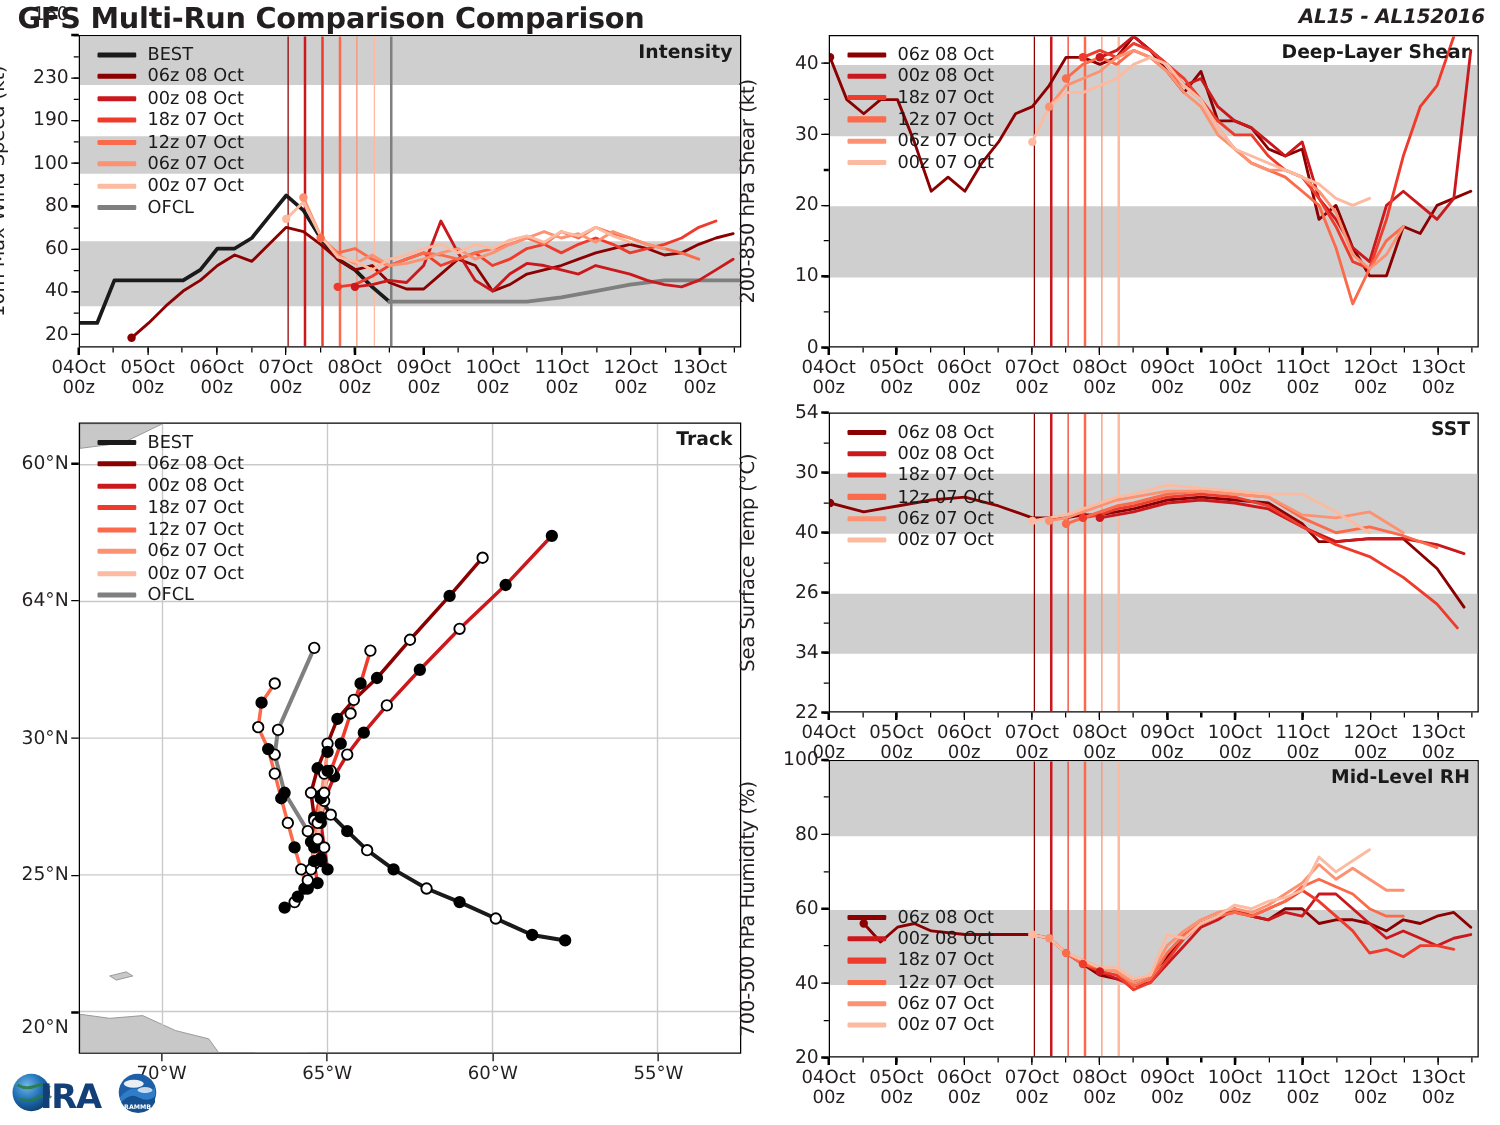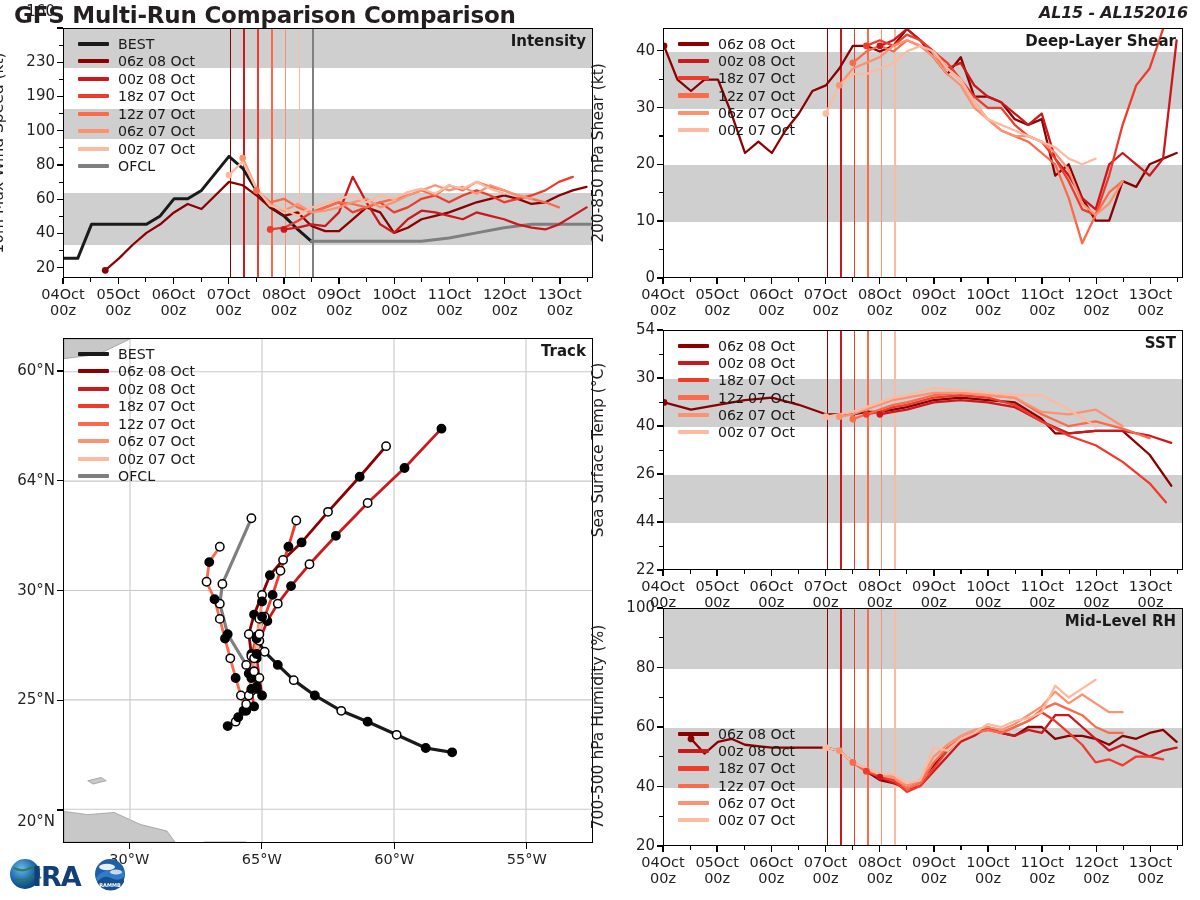--- a/index.html
+++ b/index.html
@@ -521,21 +521,21 @@
     <div class="tickmark" style="left:987.5px;top:278px;width:1.1px;height:4px;"></div>
     <div class="tickmark" style="left:1014.5833333333334px;top:278px;width:1.1px;height:4px;"></div>
     <div class="tickmark" style="left:1041.6666666666667px;top:278px;width:1.1px;height:4px;"></div>
     <div class="tickmark" style="left:1068.75px;top:278px;width:1.1px;height:4px;"></div>
     <div class="tickmark" style="left:1095.8333333333335px;top:278px;width:1.1px;height:4px;"></div>
     <div class="tickmark" style="left:1122.9166666666667px;top:278px;width:1.1px;height:4px;"></div>
     <div class="tickmark" style="left:1150px;top:278px;width:1.1px;height:4px;"></div>
     <div class="tickmark" style="left:1177.0833333333335px;top:278px;width:1.1px;height:4px;"></div>
     <div class="ytick" style="left:609px;top:560px;width:46px;">22</div>
     <div class="tickmark" style="left:657px;top:569.3px;width:6px;height:1.4px;"></div>
-    <div class="ytick" style="left:609px;top:512px;width:46px;">44</div>
+    <div class="ytick" style="left:609px;top:512px;width:46px;">34</div>
     <div class="tickmark" style="left:657px;top:521.3px;width:6px;height:1.4px;"></div>
     <div class="ytick" style="left:609px;top:464px;width:46px;">26</div>
     <div class="tickmark" style="left:657px;top:473.3px;width:6px;height:1.4px;"></div>
     <div class="ytick" style="left:609px;top:416px;width:46px;">40</div>
     <div class="tickmark" style="left:657px;top:425.3px;width:6px;height:1.4px;"></div>
     <div class="ytick" style="left:609px;top:368px;width:46px;">30</div>
     <div class="tickmark" style="left:657px;top:377.3px;width:6px;height:1.4px;"></div>
     <div class="ytick" style="left:609px;top:320px;width:46px;">54</div>
     <div class="tickmark" style="left:657px;top:329.3px;width:6px;height:1.4px;"></div>
     <div class="tickmark" style="left:659px;top:569.5px;width:4px;height:1.1px;"></div>
@@ -653,21 +653,21 @@
     <div class="ytick" style="left:3px;top:812px;width:52px;">20°N</div>
     <div class="tickmark" style="left:57px;top:809.3652173913043px;width:6px;height:1.4px;"></div>
     <div class="ytick" style="left:3px;top:690.2826086956522px;width:52px;">25°N</div>
     <div class="tickmark" style="left:57px;top:699.5826086956522px;width:6px;height:1.4px;"></div>
     <div class="ytick" style="left:3px;top:580.5px;width:52px;">30°N</div>
     <div class="tickmark" style="left:57px;top:589.8px;width:6px;height:1.4px;"></div>
     <div class="ytick" style="left:3px;top:470.71739130434787px;width:52px;">64°N</div>
     <div class="tickmark" style="left:57px;top:480.0173913043479px;width:6px;height:1.4px;"></div>
     <div class="ytick" style="left:3px;top:360.9347826086956px;width:52px;">60°N</div>
     <div class="tickmark" style="left:57px;top:370.23478260869564px;width:6px;height:1.4px;"></div>
-    <div class="xtick" style="left:89.25px;top:851px;width:80px;">30°W</div>
+    <div class="xtick" style="left:89.25px;top:851px;width:80px;">70°W</div>
     <div class="tickmark" style="left:128.55px;top:843px;width:1.4px;height:6px;"></div>
     <div class="xtick" style="left:221.75px;top:851px;width:80px;">65°W</div>
     <div class="tickmark" style="left:261.05px;top:843px;width:1.4px;height:6px;"></div>
     <div class="xtick" style="left:354.25px;top:851px;width:80px;">60°W</div>
     <div class="tickmark" style="left:393.55px;top:843px;width:1.4px;height:6px;"></div>
     <div class="xtick" style="left:486.75px;top:851px;width:80px;">55°W</div>
     <div class="tickmark" style="left:526.05px;top:843px;width:1.4px;height:6px;"></div>
   </div>
 
 <div class="abs" id="cira-logo">

